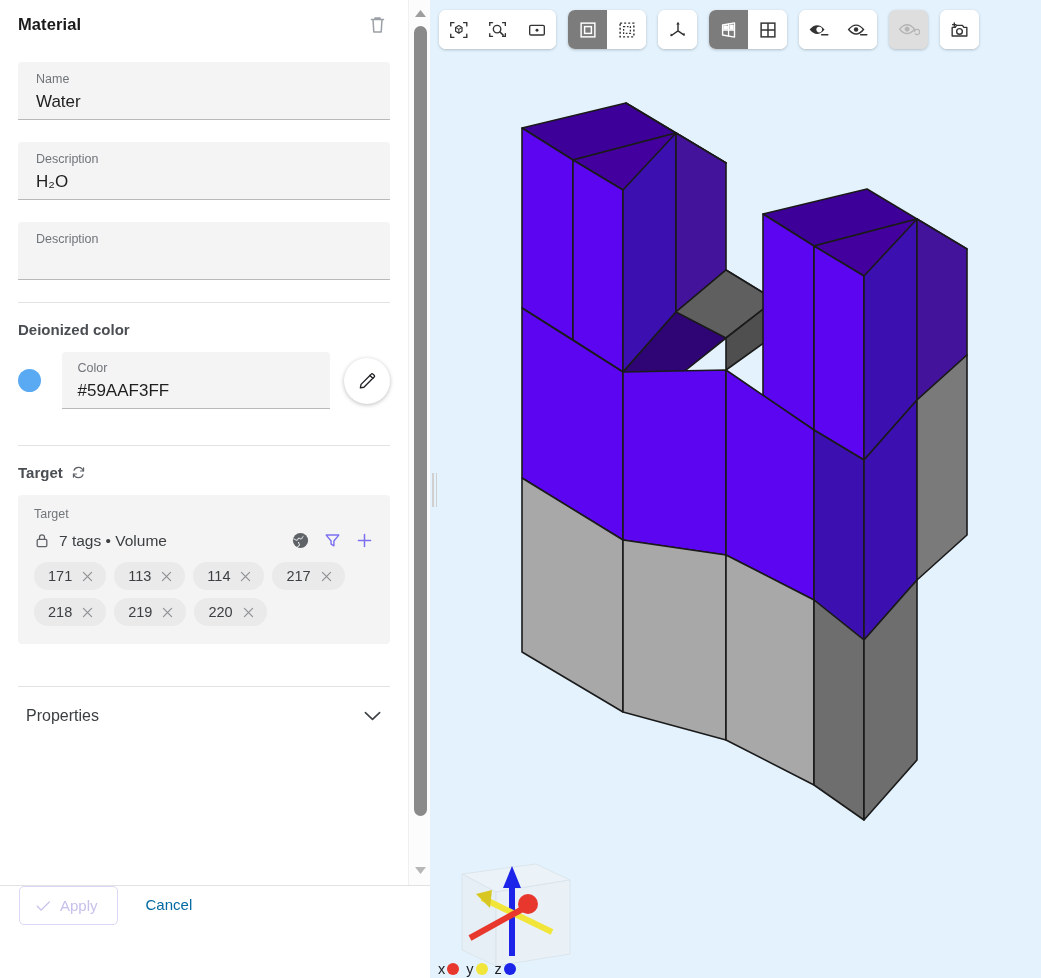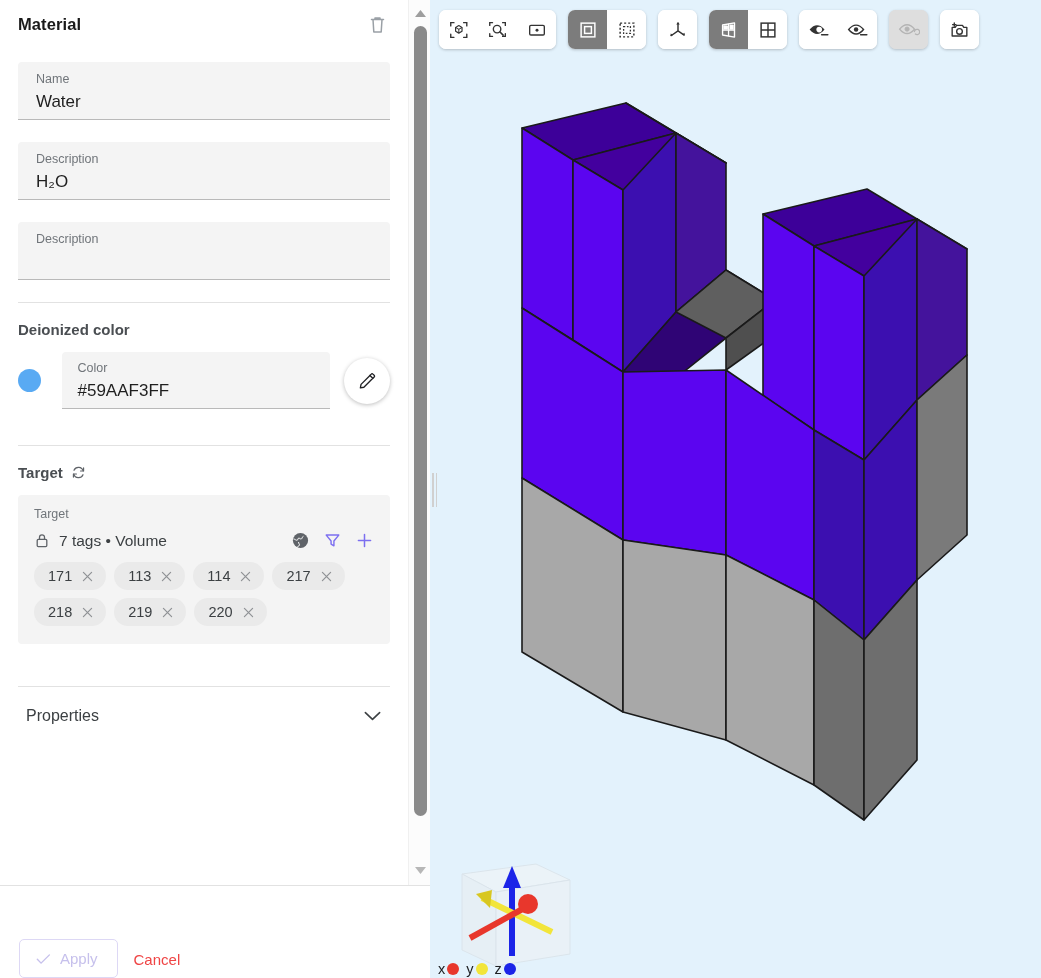--- a/index.html
+++ b/index.html
@@ -123,37 +123,37 @@
     padding: 20px 26px 20px 26px;
     cursor: pointer;
     gap: 46px;
   }
   .properties-label { font-size: 16px; color: #3c4043; }
 
   
   .panel-footer {
     border-top: 1px solid #e2e2e2;
     height: 93px;
-    display: flex; align-items: flex-end;
-    padding-left: 19px; gap: 4px;
+    display: flex; align-items: flex-start;
+    padding-left: 19px; gap: 16px;
     background: #fff;
   }
   .apply-btn {
     display: inline-flex; align-items: center; gap: 9px;
     border: 1px solid #ddd8f5;
     border-radius: 5px;
     background: #ffffff;
     color: #c6c0ec;
     font-size: 15px;
     padding: 10px 19px 10px 16px;
     cursor: default;
     font-family: inherit;
   }
   .cancel-btn {
-    background: none; border: none; color: #ef4444; font-size: 15px;
+    background: none; border: none; color: #0369a1; font-size: 15px;
     cursor: default; padding: 10px 12px; font-family: inherit;
   }
 
   
   .sb { position: absolute; right: 0; top: 0; width: 22px; height: 885px; background: #fcfcfc; border-left: 1px solid #f0f0f0; }
   .sb-arrow { position: absolute; left: 0; width: 22px; height: 18px; display: flex; align-items: center; justify-content: center; cursor: pointer; }
   .sb-arrow.up { top: 4px; }
   .sb-arrow.down { bottom: 6px; }
   .sb-thumb {
     position: absolute; left: 5px; top: 26px; width: 13px; height: 790px;

